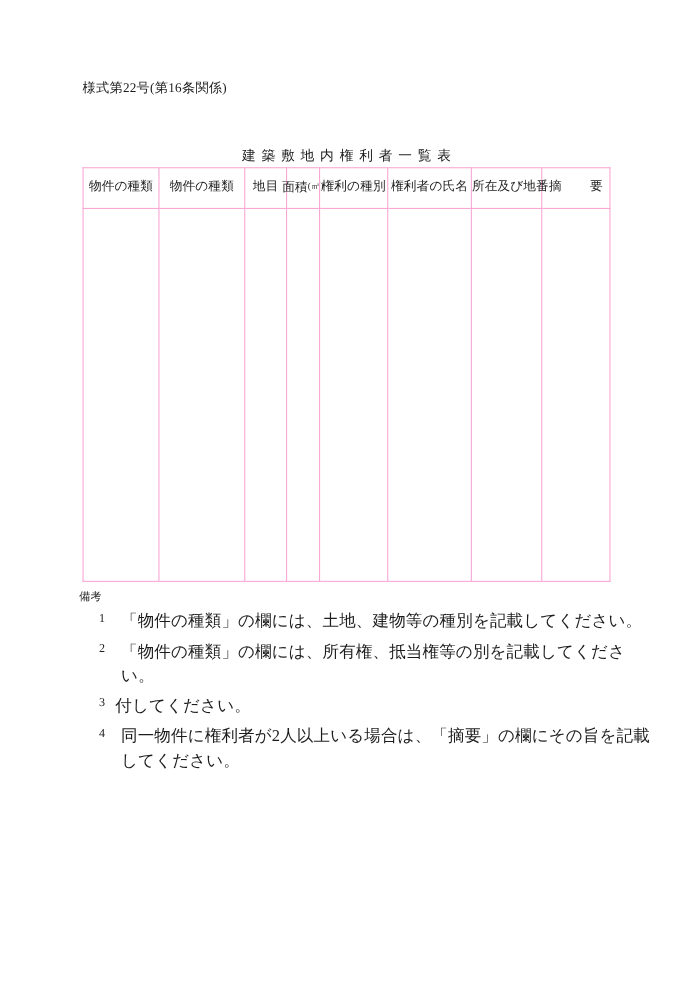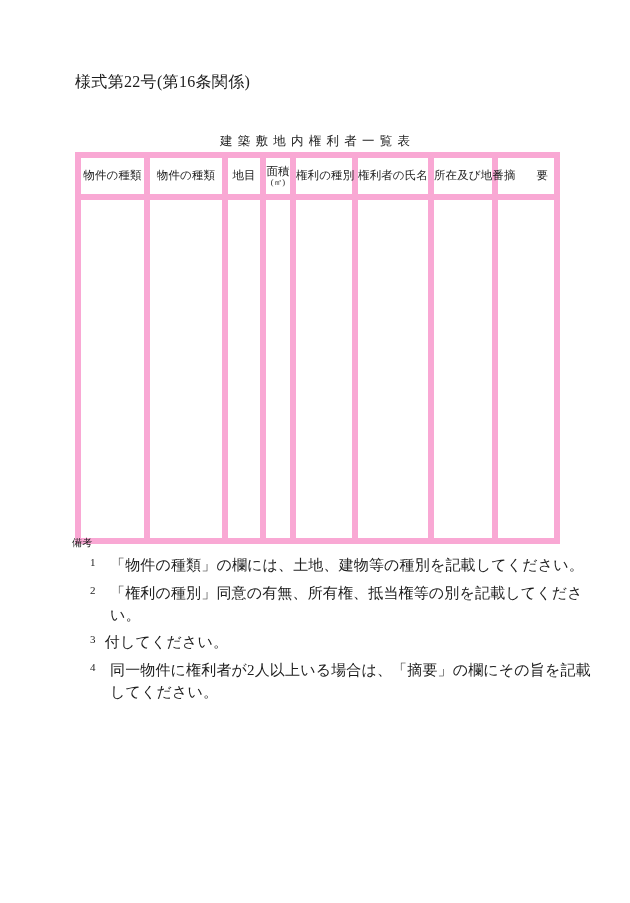--- a/index.html
+++ b/index.html
@@ -22,21 +22,21 @@
     width: 630px;
     height: 903px;
     overflow: hidden;
   }
 
   
   .form-no {
     position: absolute;
     left: 75px;
     top: 72px;
-    font-size: 16px;
+    font-size: 12px;
     letter-spacing: 0.02em;
     white-space: nowrap;
   }
 
   
   .doc-title {
     position: absolute;
     left: 0;
     right: 0;
     top: 133px;
@@ -54,42 +54,42 @@
     top: 152px;
     width: 479px;
   }
   table.grid {
     border-collapse: collapse;
     width: 479px;
     table-layout: fixed;
   }
   table.grid th,
   table.grid td {
-    border: 6px solid #f9a8d4;
+    border: 1px solid #f9a8d4;
     padding: 0;
     font-weight: normal;
     vertical-align: middle;
   }
   table.grid th {
     height: 36px;
     font-size: 11.5px;
     text-align: center;
     line-height: 1.18;
     letter-spacing: 0.01em;
     white-space: nowrap;
   }
   table.grid td.body-cell {
     height: 338px;
   }
 
   
   .hdr-stack {
     display: flex;
-    flex-direction: column;
-    align-items: center;
+    flex-direction: row;
+    align-items: flex-start;
     justify-content: center;
     line-height: 1.12;
   }
   .hdr-stack .sub {
     font-size: 8.5px;
   }
 
   
   .hdr-split {
     display: flex;
@@ -219,21 +219,21 @@
   <div class="remarks">
     <div class="remarks-heading">備考</div>
 
     <div class="note">
       <span class="note-num">1</span>
       <span class="note-body">「物件の種類」の欄には、土地、建物等の種別を記載してください。</span>
     </div>
 
     <div class="note">
       <span class="note-num">2</span>
-      <span class="note-body">「権利の種別」同意の有無、所有権、抵当権等の別を記載してください。</span>
+      <span class="note-body">「物件の種類」の欄には、所有権、抵当権等の別を記載してください。</span>
     </div>
 
     <div class="note">
       <span class="note-num">3</span>
       <span class="note-body">
         <span class="note-cont">付してください。</span>
       </span>
     </div>
 
     <div class="note">

